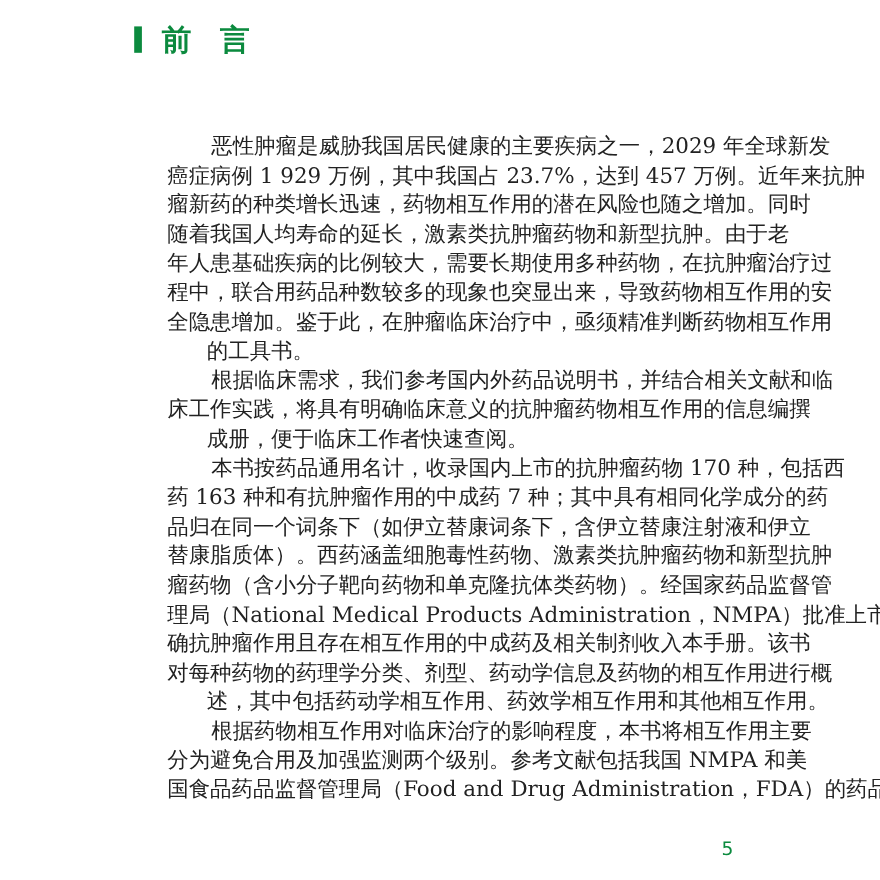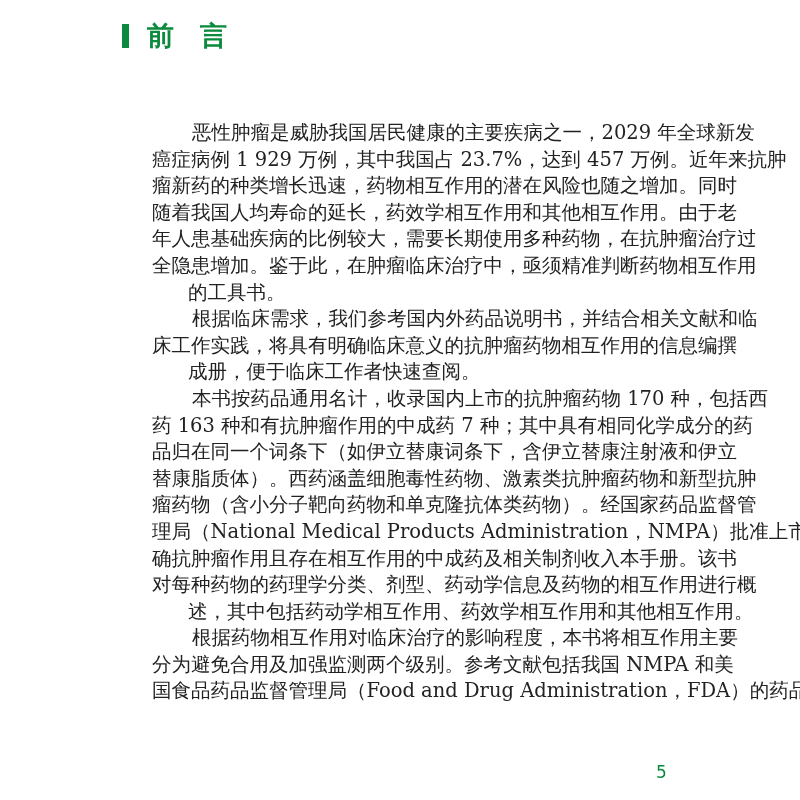--- a/index.html
+++ b/index.html
@@ -20,22 +20,23 @@
 <div class="header">
   <div class="bar"></div>
   <div class="title">前言</div>
 </div>
 
 <div class="body">
   <div>
     <div class="line indent">恶性肿瘤是威胁我国居民健康的主要疾病之一，2029 年全球新发</div>
     <div class="line">癌症病例 1 929 万例，其中我国占 23.7%，达到 457 万例。近年来抗肿</div>
     <div class="line">瘤新药的种类增长迅速，药物相互作用的潜在风险也随之增加。同时</div>
-    <div class="line">随着我国人均寿命的延长，药效学相互作用和其他相互作用。由于老</div>
+    <div class="line">随着我国人均寿命的延长，激素类抗肿瘤药物和新型抗肿。由于老</div>
     <div class="line">年人患基础疾病的比例较大，需要长期使用多种药物，在抗肿瘤治疗过</div>
+    <div class="line">程中，联合用药品种数较多的现象也突显出来，导致药物相互作用的安</div>
     <div class="line">全隐患增加。鉴于此，在肿瘤临床治疗中，亟须精准判断药物相互作用</div>
     <div class="line last">的工具书。</div>
   </div>
   <div>
     <div class="line indent">根据临床需求，我们参考国内外药品说明书，并结合相关文献和临</div>
     <div class="line">床工作实践，将具有明确临床意义的抗肿瘤药物相互作用的信息编撰</div>
     <div class="line last">成册，便于临床工作者快速查阅。</div>
   </div>
   <div>
     <div class="line indent">本书按药品通用名计，收录国内上市的抗肿瘤药物 170 种，包括西</div>

